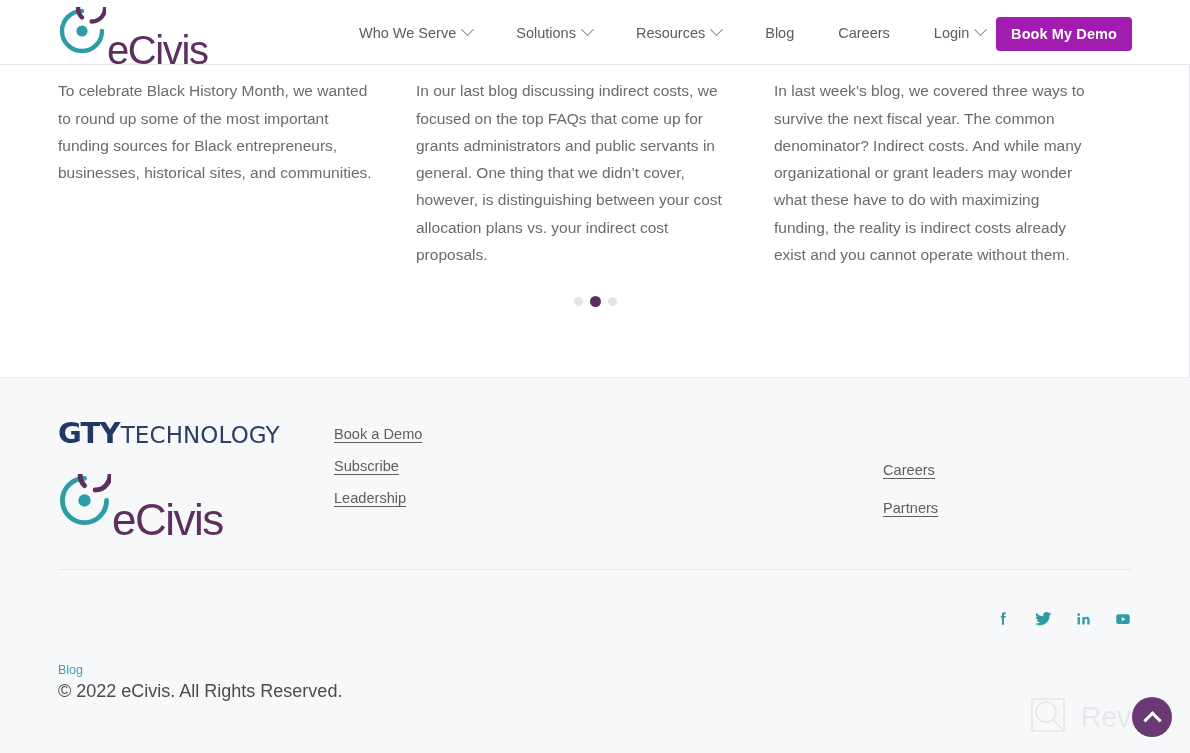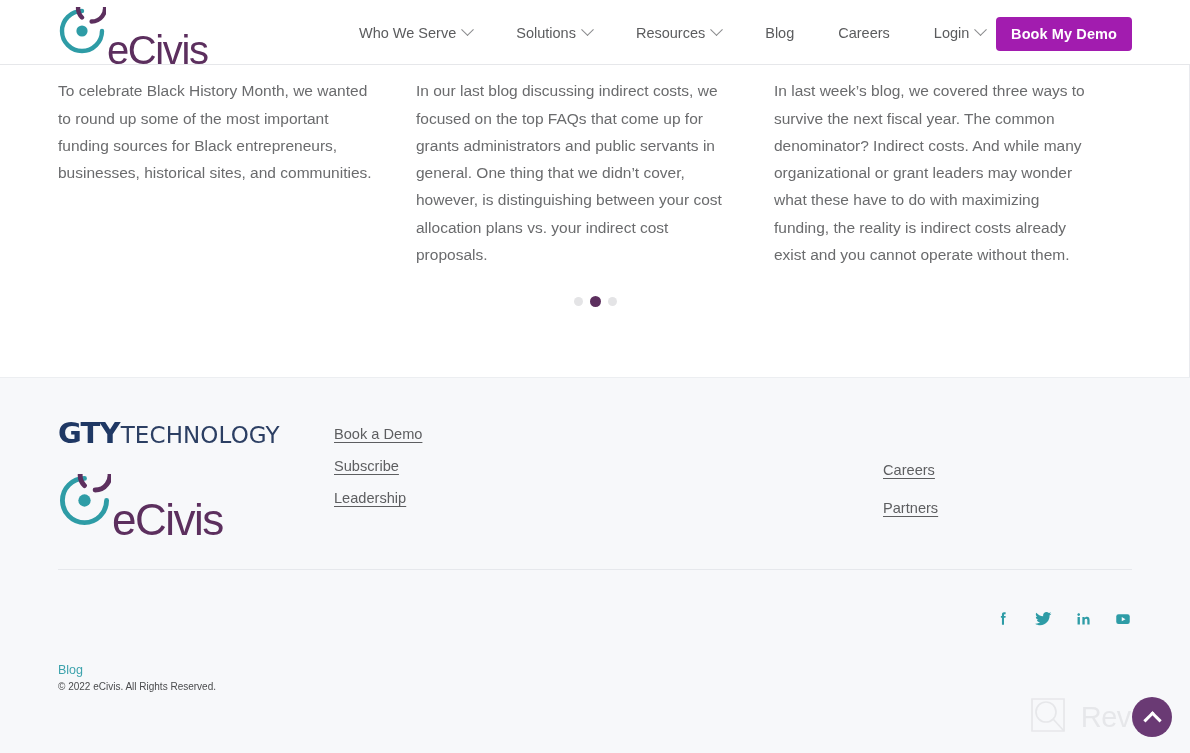--- a/index.html
+++ b/index.html
@@ -265,21 +265,21 @@
   }
   .legal-link {
     display: block;
     font-size: 12.5px;
     color: #3da3ad;
     text-decoration: none;
     cursor: pointer;
     margin-bottom: 4px;
   }
   .copyright {
-    font-size: 10px;
+    font-size: 18px;
     color: #4a4b4d;
   }
 
   
   .watermark {
     position: absolute;
     right: 22px;
     bottom: 14px;
     display: flex;
     align-items: center;

